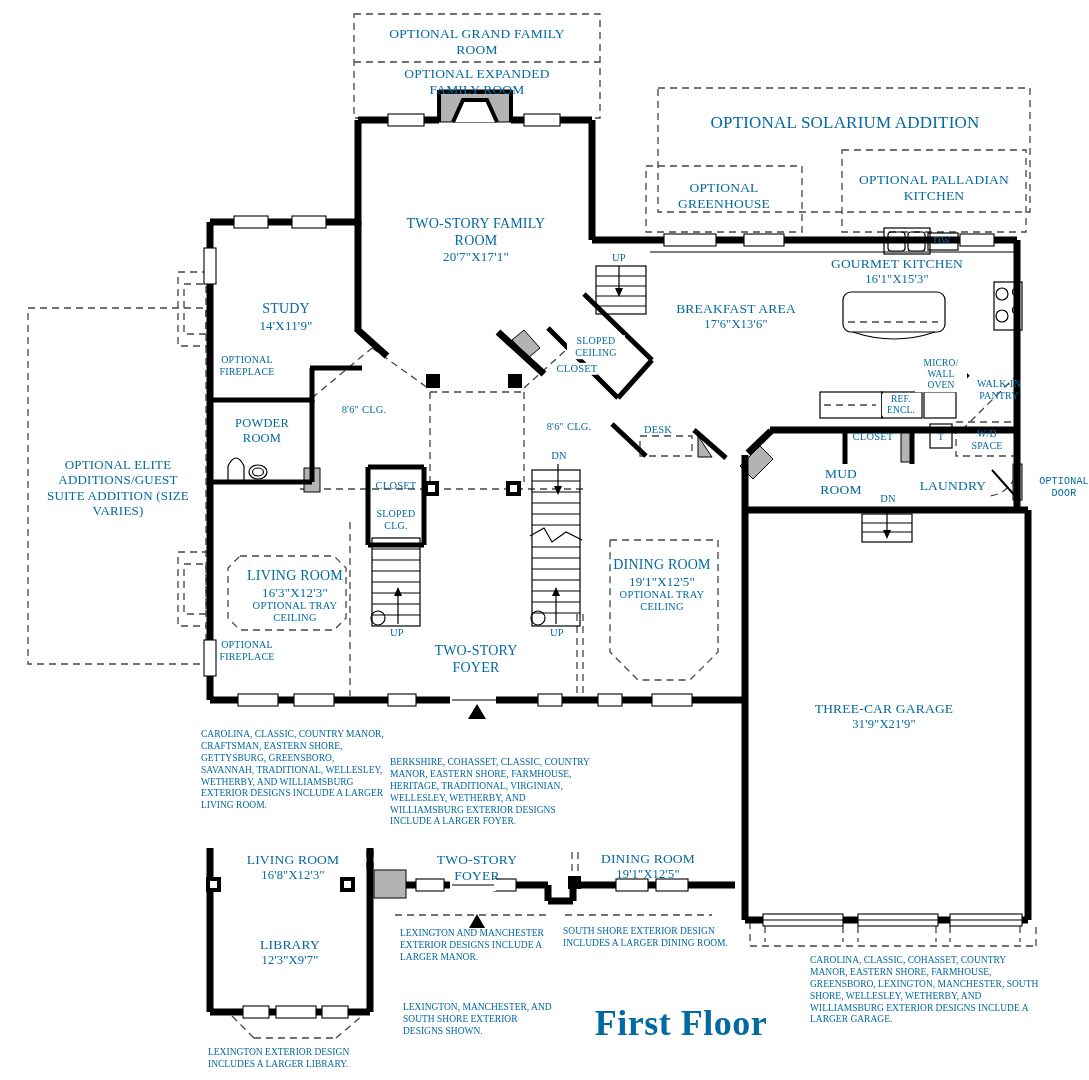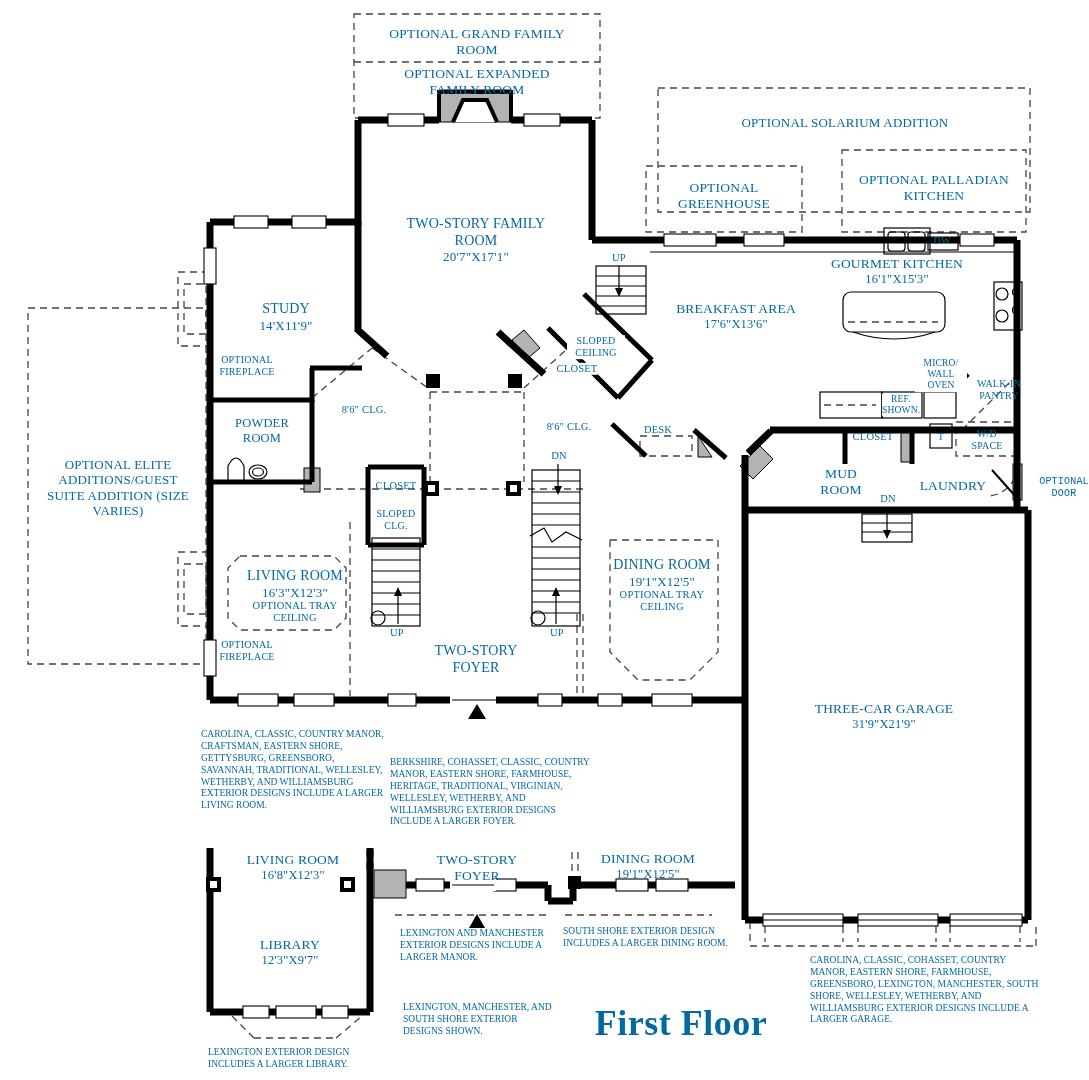--- a/index.html
+++ b/index.html
@@ -171,21 +171,21 @@
   <g fill="#fff">
     <rect x="428" y="485" width="7" height="7"></rect>
         <rect x="510" y="485" width="7" height="7"></rect>
     <rect x="210" y="881" width="7" height="7"></rect>
         <rect x="344" y="881" width="7" height="7"></rect>
   </g>
 </svg>
 
 <div class="lbl" style="left:477px;top:42px;width:210px;font-size:13.5px;">OPTIONAL GRAND FAMILY ROOM</div>
 <div class="lbl" style="left:477px;top:82px;width:170px;font-size:13.5px;">OPTIONAL EXPANDED FAMILY ROOM</div>
-<div class="lbl nw" style="left:845px;top:123px;font-size:13px;">OPTIONAL SOLARIUM ADDITION</div>
+<div class="lbl nw" style="left:845px;top:123px;font-size:17px;">OPTIONAL SOLARIUM ADDITION</div>
 <div class="lbl" style="left:724px;top:196px;width:130px;font-size:13.5px;">OPTIONAL GREENHOUSE</div>
 <div class="lbl" style="left:934px;top:188px;width:190px;font-size:13.5px;">OPTIONAL PALLADIAN KITCHEN</div>
 <div class="lbl" style="left:118px;top:488px;width:160px;font-size:13px;">OPTIONAL ELITE ADDITIONS/GUEST SUITE ADDITION (SIZE VARIES)</div>
 <div class="lbl" style="left:247px;top:366px;width:80px;font-size:10px;">OPTIONAL FIREPLACE</div>
 <div class="lbl" style="left:247px;top:651px;width:80px;font-size:10px;">OPTIONAL FIREPLACE</div>
 <div class="lbl" style="left:1064px;top:488px;width:62px;font-size:10px;font-family:Liberation Mono, monospace;">OPTIONAL DOOR</div>
 
 <div class="lbl" style="left:476px;top:240px;width:170px;">
   <span class="sub" style="font-size:14px;">TWO-STORY FAMILY ROOM</span>
   <span class="sub" style="font-size:13px;">20'7"X17'1"</span>
@@ -227,21 +227,21 @@
 <div class="lbl" style="left:596px;top:347px;width:58px;font-size:10px;background:#fff;">SLOPED CEILING</div>
 <div class="lbl nw" style="left:577px;top:369px;font-size:10.5px;background:#fff;">CLOSET</div>
 <div class="lbl nw" style="left:658px;top:430px;font-size:10.5px;">DESK</div>
 <div class="lbl nw" style="left:559px;top:456px;font-size:10.5px;">DN</div>
 <div class="lbl nw" style="left:396px;top:486px;font-size:10.5px;">CLOSET</div>
 <div class="lbl" style="left:396px;top:520px;width:56px;font-size:10px;">SLOPED CLG.</div>
 <div class="lbl nw" style="left:397px;top:633px;font-size:10.5px;">UP</div>
 <div class="lbl nw" style="left:557px;top:633px;font-size:10.5px;">UP</div>
 <div class="lbl" style="left:941px;top:375px;width:52px;font-size:9.5px;background:#fff;">MICRO/ WALL OVEN</div>
 <div class="lbl" style="left:999px;top:390px;width:66px;font-size:10px;">WALK-IN PANTRY</div>
-<div class="lbl" style="left:901px;top:405px;width:38px;font-size:9.5px;background:#fff;">REF. SHOWN.</div>
+<div class="lbl" style="left:901px;top:405px;width:38px;font-size:9.5px;background:#fff;">REF. ENCL.</div>
 <div class="lbl nw" style="left:873px;top:437px;font-size:10.5px;">CLOSET</div>
 <div class="lbl nw" style="left:941px;top:437px;font-size:10px;">T</div>
 <div class="lbl" style="left:987px;top:440px;width:48px;font-size:10px;">W/D SPACE</div>
 <div class="lbl nw" style="left:888px;top:499px;font-size:10.5px;">DN</div>
 <div class="lbl nw" style="left:942px;top:241px;font-size:10px;">DW</div>
 
 <div class="lbl" style="left:293px;top:867px;width:140px;">
   <span class="sub nw" style="font-size:13.5px;">LIVING ROOM</span>
   <span class="sub" style="font-size:12.5px;">16'8"X12'3"</span>
 </div>

